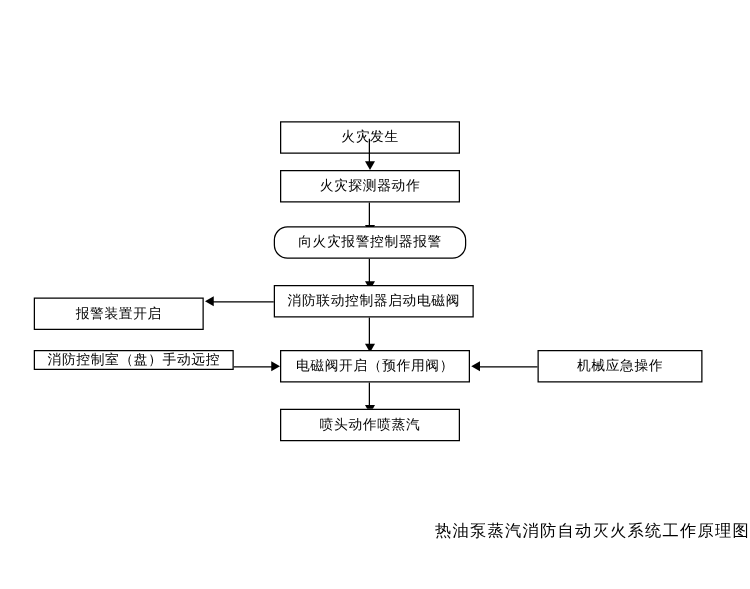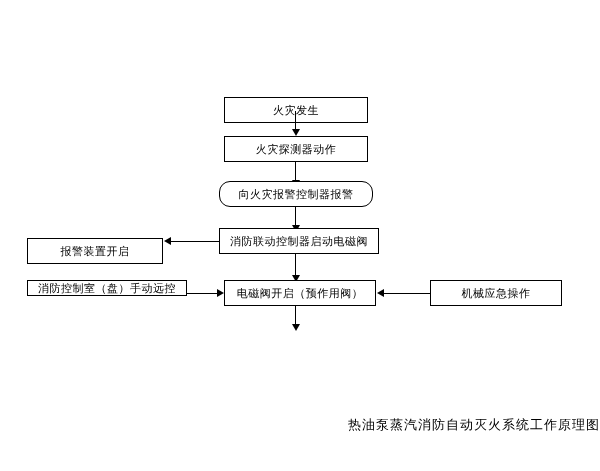--- a/index.html
+++ b/index.html
@@ -108,16 +108,17 @@
   <div class="node" style="left:224px; top:280px; width:152px; height:26px;text-align:right;">电磁阀开启（预作用阀）</div>
 
   <div class="node" style="left:430px; top:280px; width:132px; height:26px;">机械应急操作</div>
 
   <div class="line h" style="left:383px; top:293px; width:47px;"></div>
   <div class="arrow left" style="left:377px; top:289px;"></div>
 
   <div class="line v" style="left:295px; top:306px; height:19px;"></div>
   <div class="arrow down" style="left:292px; top:324px;"></div>
 
+  <div class="node" style="left:224px; top:327px; width:144px; height:26px;">喷头动作喷蒸汽</div>
 
   <div id="caption">热油泵蒸汽消防自动灭火系统工作原理图</div>
 
 </div>
 
 </body></html>

